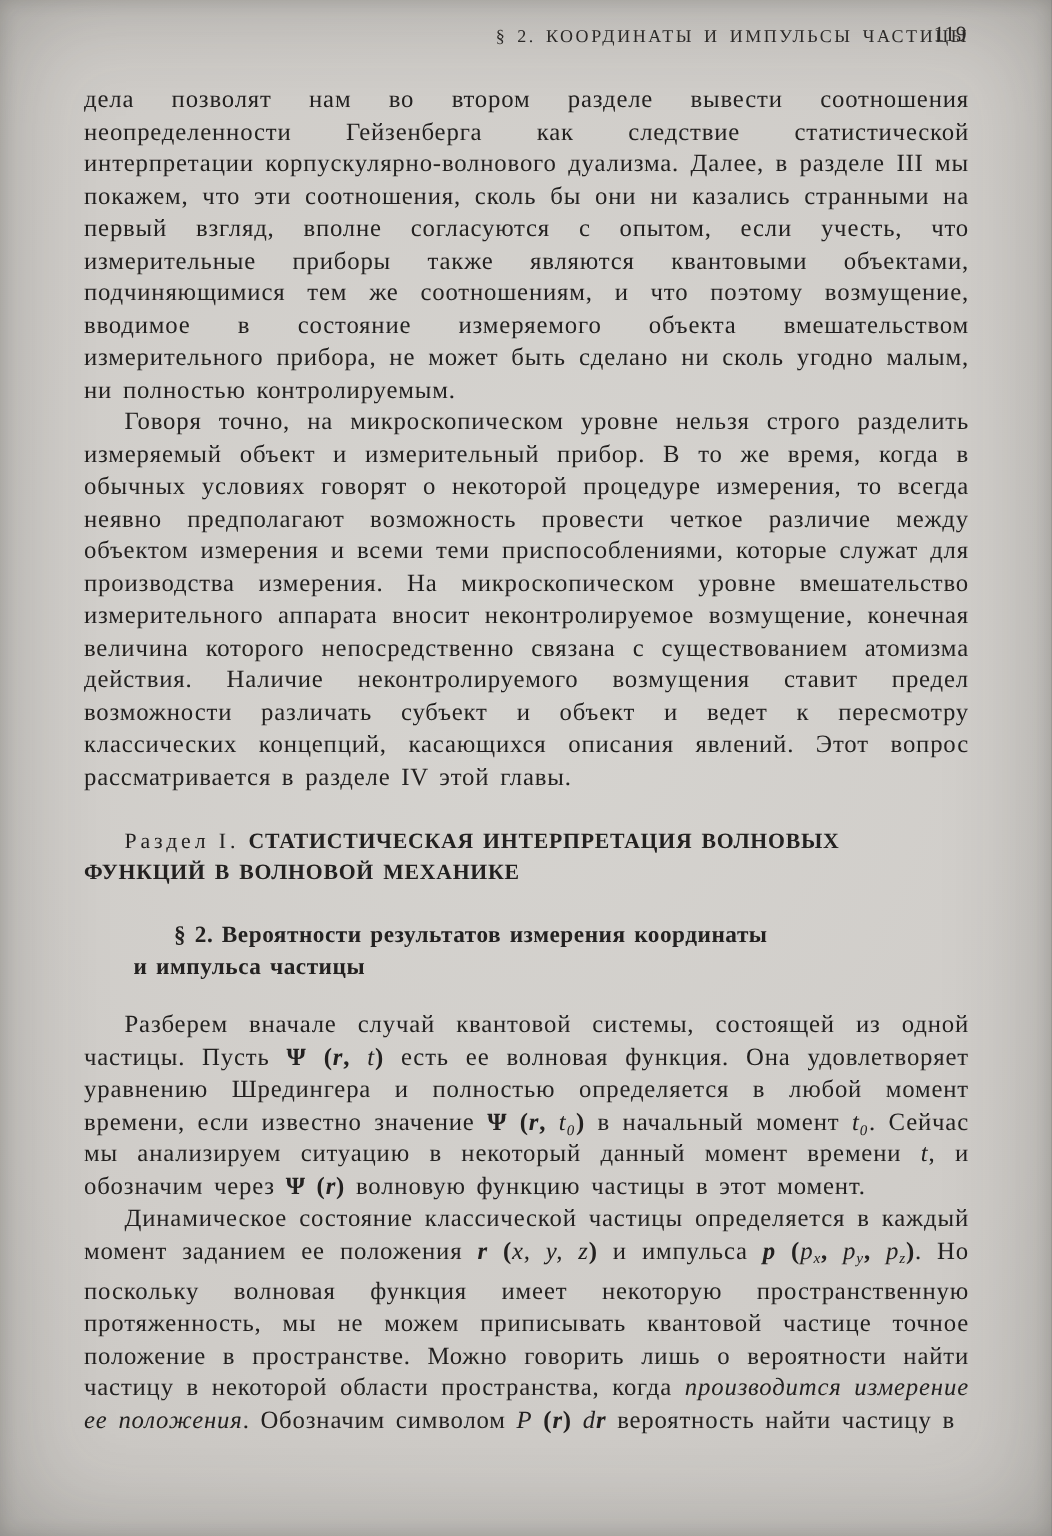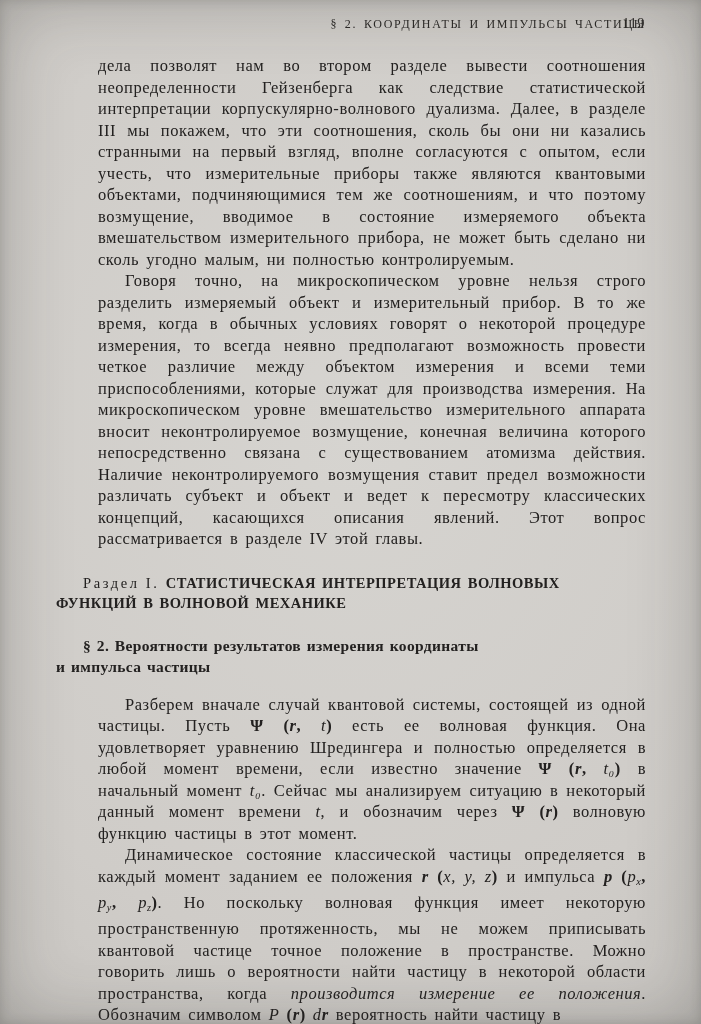--- a/index.html
+++ b/index.html
@@ -41,21 +41,20 @@
     color: #2b2927;
   }
   .body-text { width: 590px; }
   .para {
     font-size: 16.5px;
     line-height: 21.5px;
     text-align: justify;
     letter-spacing: 0.55px;
     word-spacing: 2.5px;
     color: #232120;
-    margin-left: 42px;
   }
   .indent { text-indent: 27px; }
   .section-heading {
     margin-top: 23px;
     font-size: 14.5px;
     line-height: 20.5px;
     font-weight: normal;
     white-space: pre-wrap;
     text-indent: 27px;
     letter-spacing: 0.3px;
@@ -65,20 +64,21 @@
   .subsection-heading {
     margin-top: 21px;
     margin-bottom: 17px;
     font-size: 15.5px;
     line-height: 21px;
     font-weight: bold;
     white-space: pre-wrap;
     text-indent: 27px;
     letter-spacing: 0.35px;
     word-spacing: 1.5px;
+    margin-left: 33px;
   }
   .i    { font-style: italic; }
   .b    { font-weight: bold; }
   .bi   { font-weight: bold; font-style: italic; }
   .f    { font-weight: bold; }
   .isub { font-style: italic; font-size: 0.62em; vertical-align: -0.28em; }
 </style>
 </head>
 <body>
 

